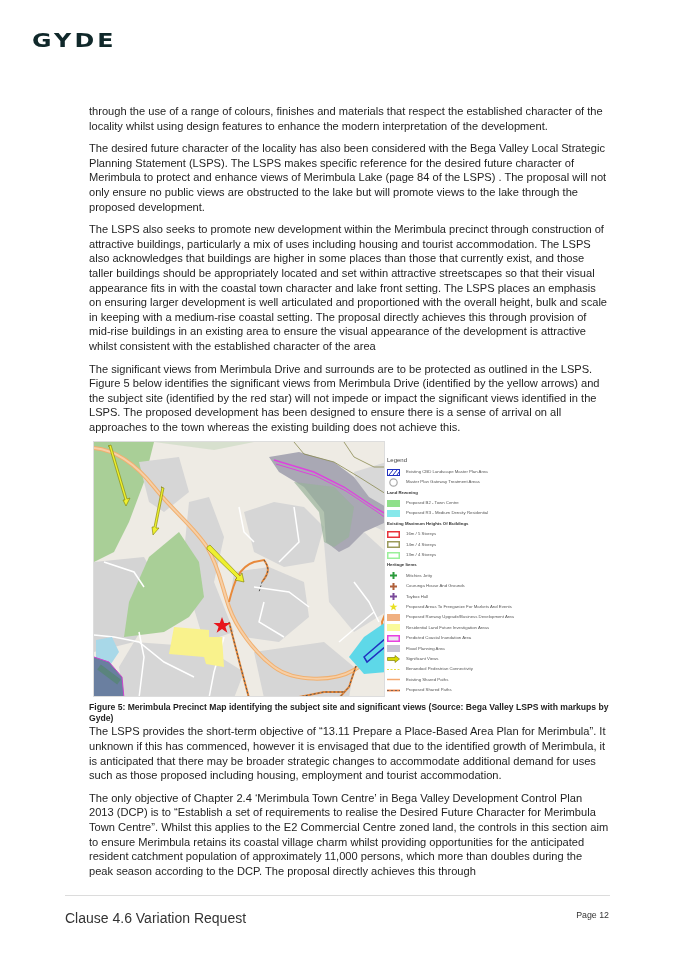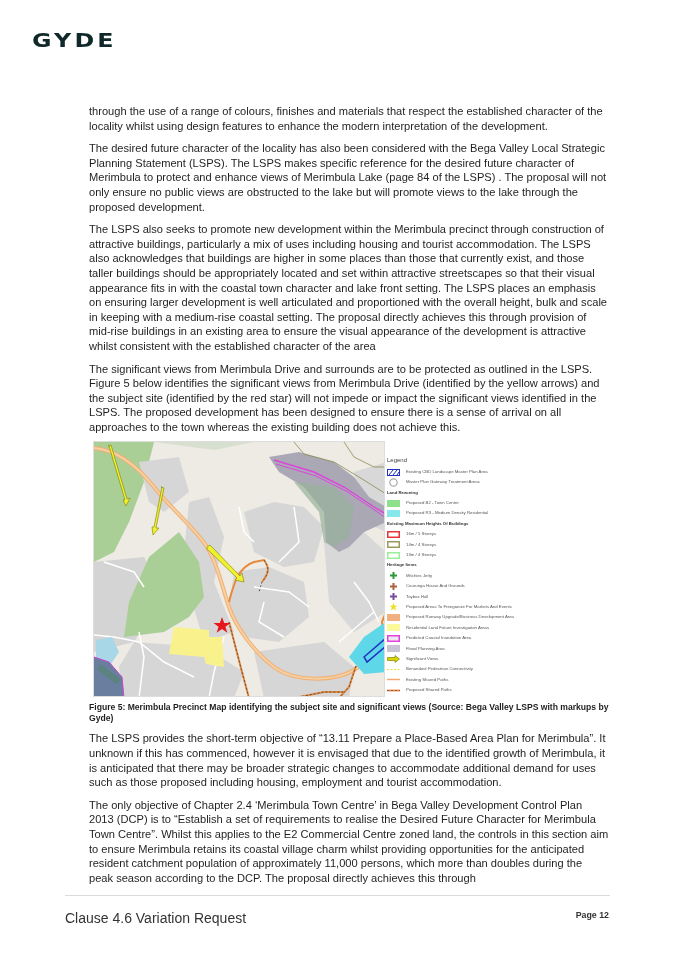--- a/index.html
+++ b/index.html
@@ -36,31 +36,31 @@
     .legend .lg-title { font-size: 6px; color: #444; margin-bottom: 1px; }
     .legend .lg-head { font-weight: bold; color: #333; }
     .legend .lg-row { display: flex; align-items: center; height: 10.4px; }
     .legend .sw {
       width: 13px; height: 7px; margin-right: 6px; flex: 0 0 auto;
       display: flex; align-items: center; justify-content: center;
     }
 
     .caption {
       font-size: 8.6px; line-height: 11px; font-weight: bold; color: #1f1f1f;
-      margin-top: 3px; margin-bottom: 7px;
+      margin-top: 3px; 
     }
 
     .footer-rule {
       position: absolute; left: 65px; top: 895px; width: 545px; height: 1px; background: #dcdcdc;
     }
     .footer-left {
       position: absolute; left: 65px; top: 910px; font-size: 14px; color: #333;
     }
     .footer-right {
-      position: absolute; right: 66px; top: 910px; font-size: 8.8px; color: #333; font-weight: bold;
+      position: absolute; right: 66px; top: 910px; font-size: 8.8px; color: #333;
     }
   </style>
 </head>
 <body>
 
 <div class="logo">GYDE</div>
 
 <div class="content">
   <p>through the use of a range of colours, finishes and materials that respect the established character of the locality whilst using design features to enhance the modern interpretation of the development.</p>
   <p>The desired future character of the locality has also been considered with the Bega Valley Local Strategic Planning Statement (LSPS). The LSPS makes specific reference for the desired future character of Merimbula to protect and enhance views of Merimbula Lake (page 84 of the LSPS) . The proposal will not only ensure no public views are obstructed to the lake but will promote views to the lake through the proposed development.</p>

